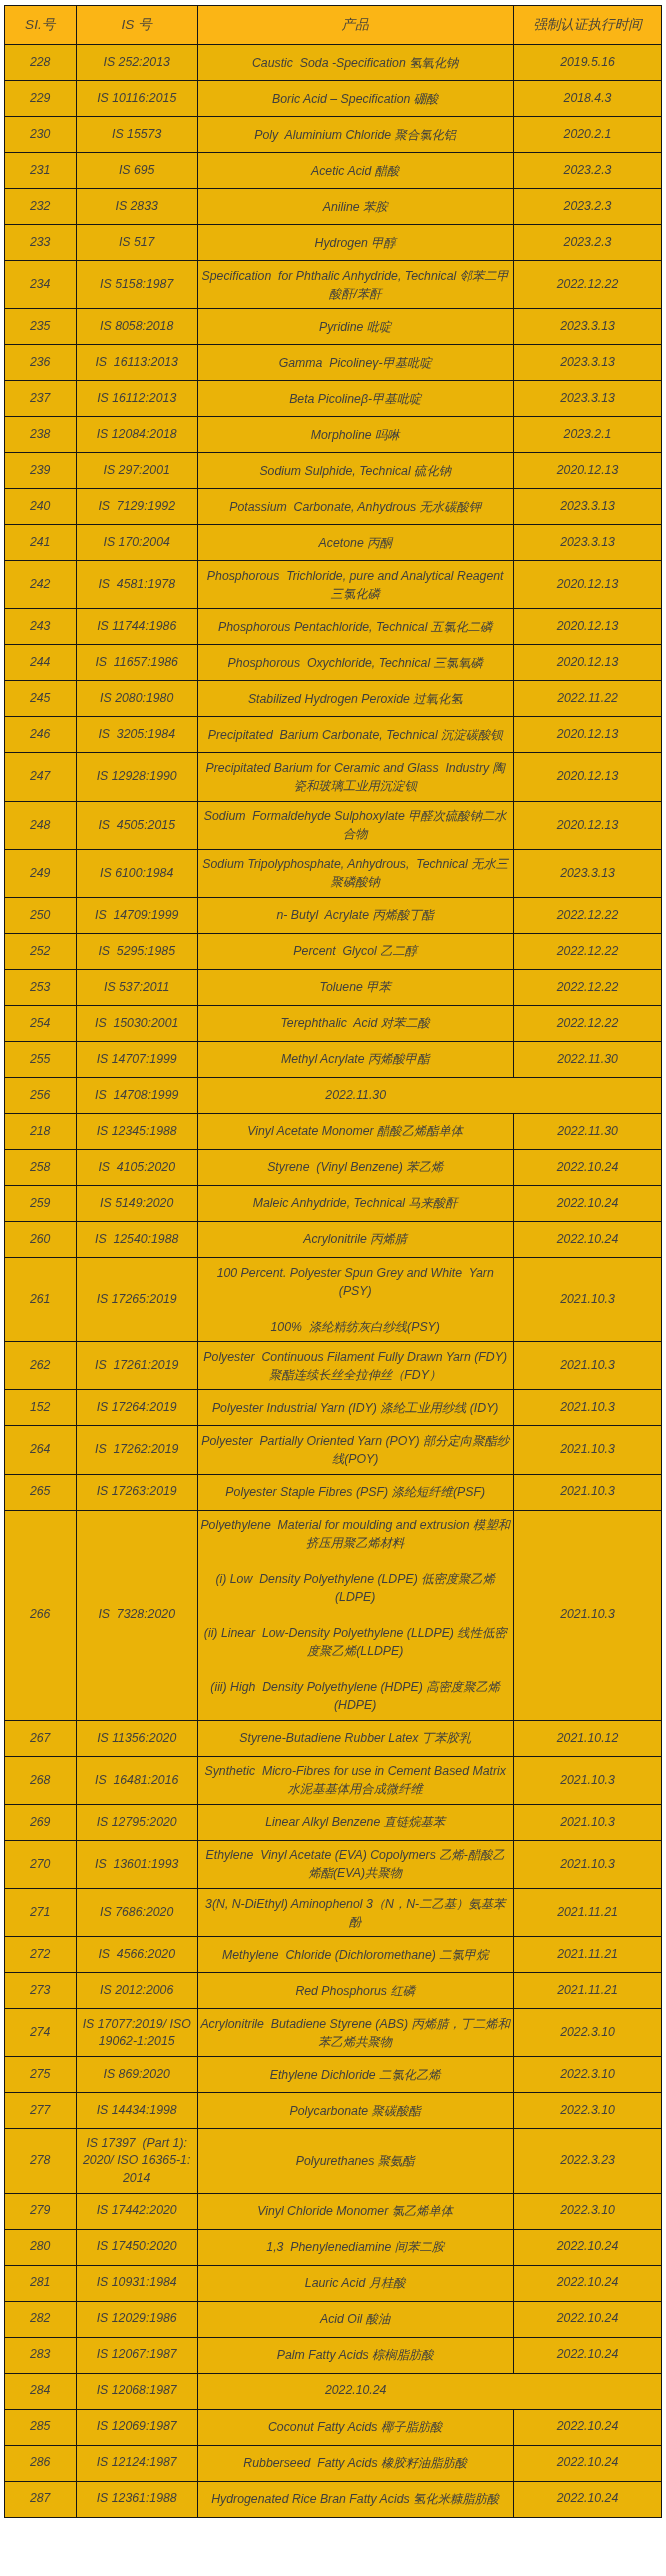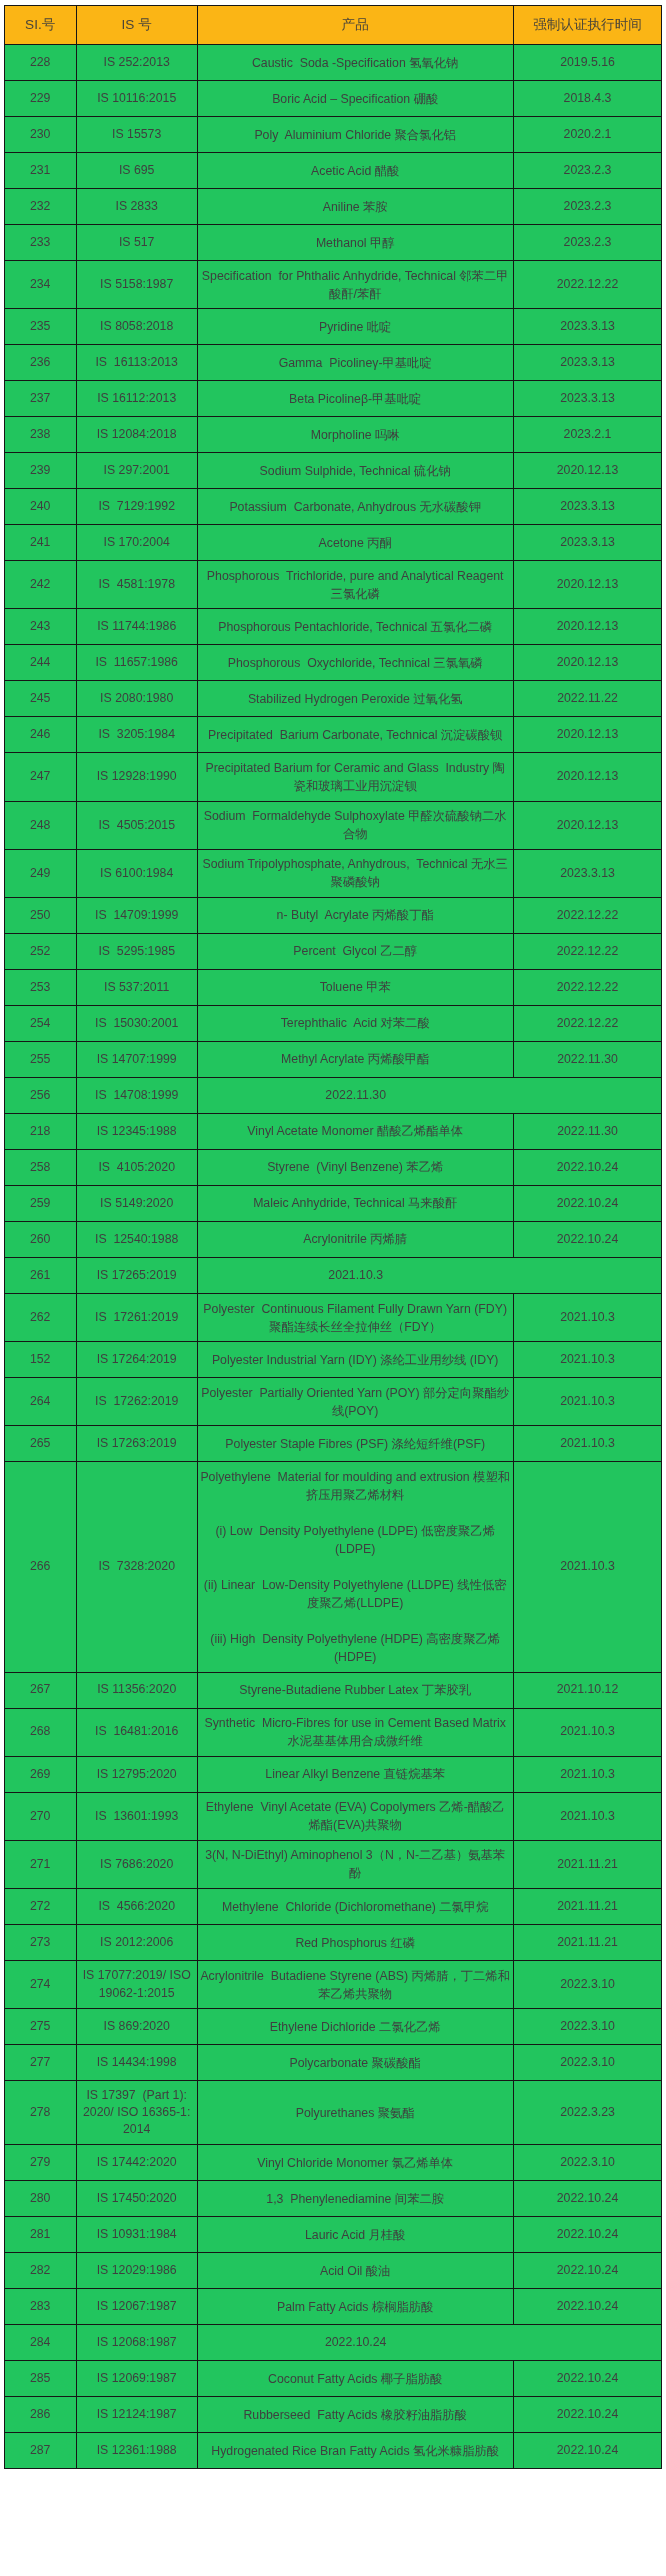--- a/index.html
+++ b/index.html
@@ -10,21 +10,22 @@
   body {
     width: 666px;
     font-family: "Liberation Sans", "DejaVu Sans", sans-serif;
     color: #3f3f3f;
   }
   .page {
     padding: 5px 3.7px 6.2px 3.7px;
   }
   .table {
     border: 1.9px solid #161616;
-    background: #22c55e;
+    background: #eab308;
+    font-style: italic;
   }
   .tr {
     display: grid;
     grid-template-columns: 72px 121px 316px 1fr;
     border-bottom: 1.9px solid #161616;
     min-height: 35px;
   }
   .table .tr:last-child {
     border-bottom: none;
   }
@@ -102,21 +103,21 @@
   <div class="tr">
     <div class="td si">232</div>
     <div class="td is">IS 2833</div>
     <div class="td product">Aniline 苯胺</div>
     <div class="td date">2023.2.3</div>
   </div>
 
   <div class="tr">
     <div class="td si">233</div>
     <div class="td is">IS 517</div>
-    <div class="td product">Methanol 甲醇</div>
+    <div class="td product">Hydrogen 甲醇</div>
     <div class="td date">2023.2.3</div>
   </div>
 
   <div class="tr">
     <div class="td si">234</div>
     <div class="td is">IS 5158:1987</div>
     <div class="td product">Specification  for Phthalic Anhydride, Technical 邻苯二甲酸酐/苯酐</div>
     <div class="td date">2022.12.22</div>
   </div>
 
@@ -291,20 +292,23 @@
   <div class="tr">
     <div class="td si">260</div>
     <div class="td is">IS  12540:1988</div>
     <div class="td product">Acrylonitrile 丙烯腈</div>
     <div class="td date">2022.10.24</div>
   </div>
 
   <div class="tr">
     <div class="td si">261</div>
     <div class="td is">IS 17265:2019</div>
+    <div class="td product">100 Percent. Polyester Spun Grey and White  Yarn (PSY)
+
+100%  涤纶精纺灰白纱线(PSY)</div>
     <div class="td date">2021.10.3</div>
   </div>
 
   <div class="tr">
     <div class="td si">262</div>
     <div class="td is">IS  17261:2019</div>
     <div class="td product">Polyester  Continuous Filament Fully Drawn Yarn (FDY) 聚酯连续长丝全拉伸丝（FDY）</div>
     <div class="td date">2021.10.3</div>
   </div>
 

